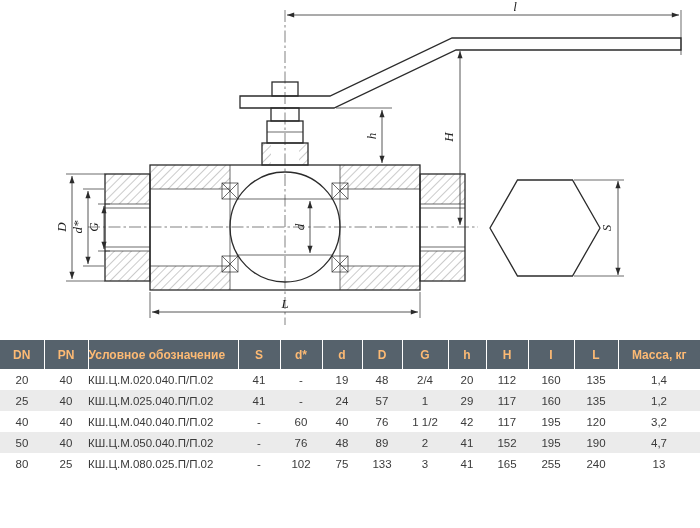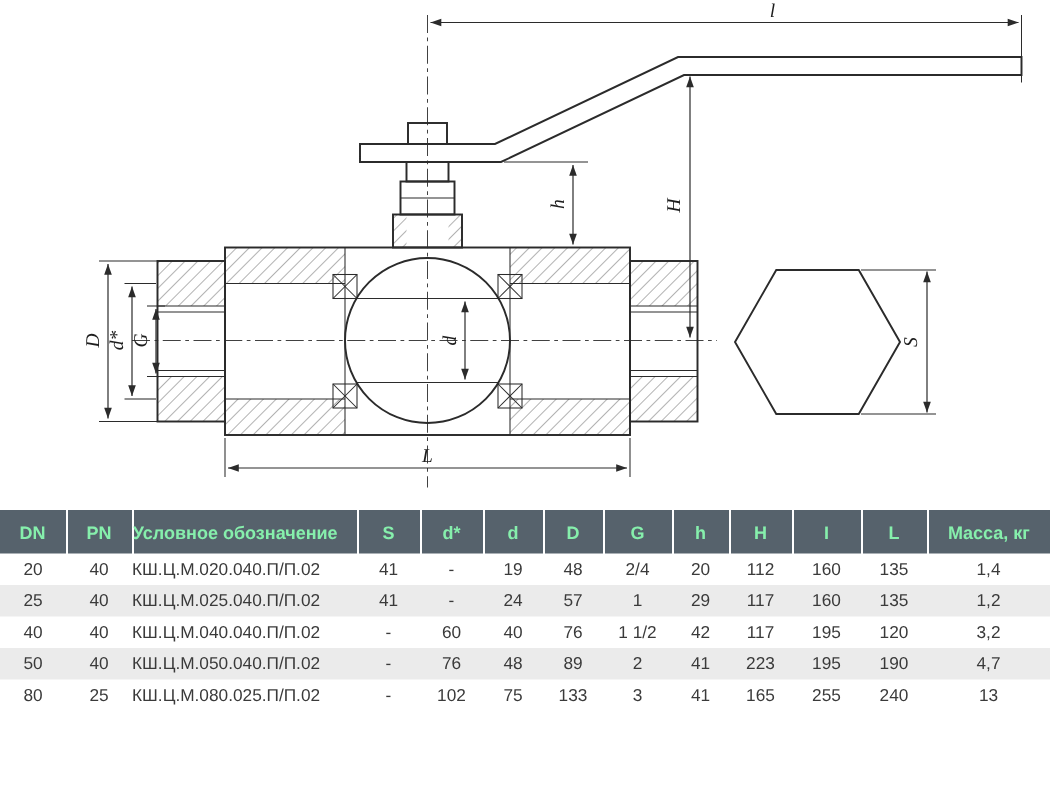--- a/index.html
+++ b/index.html
@@ -6,21 +6,21 @@
   .page{width:700px;height:528px;background:#fff;overflow:hidden;font-family:"Liberation Sans",sans-serif;}
   .drawing{width:700px;height:340px;background:#fff;}
   svg{display:block;}
   .o{fill:none;stroke:#2b2b2b;stroke-width:1.3;}
   .t{fill:none;stroke:#2b2b2b;stroke-width:0.7;}
   .dim{fill:none;stroke:#2b2b2b;stroke-width:0.8;}
   .cl{fill:none;stroke:#2b2b2b;stroke-width:0.6;stroke-dasharray:12 3 2.5 3;}
   .hf{fill:url(#hatch);stroke:none;}
   text.dl{font-family:"Liberation Serif",serif;font-style:italic;font-size:13px;fill:#1e1e1e;}
   table.spec{width:700px;table-layout:fixed;border-collapse:collapse;}
-  .spec th{background:var(--header-bg,#56626c);color:#86efac;font-size:12px;font-weight:600;
+  .spec th{background:var(--header-bg,#56626c);color:#fdba74;font-size:12px;font-weight:600;
     height:25px;padding:2px 4px;border-right:1px solid rgba(255,255,255,.35);text-align:center;
     white-space:nowrap;overflow:hidden;}
   .spec th:last-child{border-right:none;}
   .spec td{font-size:11.5px;color:#3a3a3a;text-align:center;height:19px;padding:1px 4px;
     white-space:nowrap;overflow:hidden;}
   .spec tbody tr:nth-child(even){background:var(--row-alt,#ebebeb);}
   .spec tbody tr:nth-child(odd){background:#ffffff;}
   .spec .left{text-align:left;padding-left:0;}
 </style>
 </head>
@@ -235,21 +235,21 @@
         <tr>
           <td>50</td>
           <td>40</td>
           <td class="left">КШ.Ц.М.050.040.П/П.02</td>
           <td>-</td>
           <td>76</td>
           <td>48</td>
           <td>89</td>
           <td>2</td>
           <td>41</td>
-          <td>223</td>
+          <td>152</td>
           <td>195</td>
           <td>190</td>
           <td>4,7</td>
         </tr>
         <tr>
           <td>80</td>
           <td>25</td>
           <td class="left">КШ.Ц.М.080.025.П/П.02</td>
           <td>-</td>
           <td>102</td>

